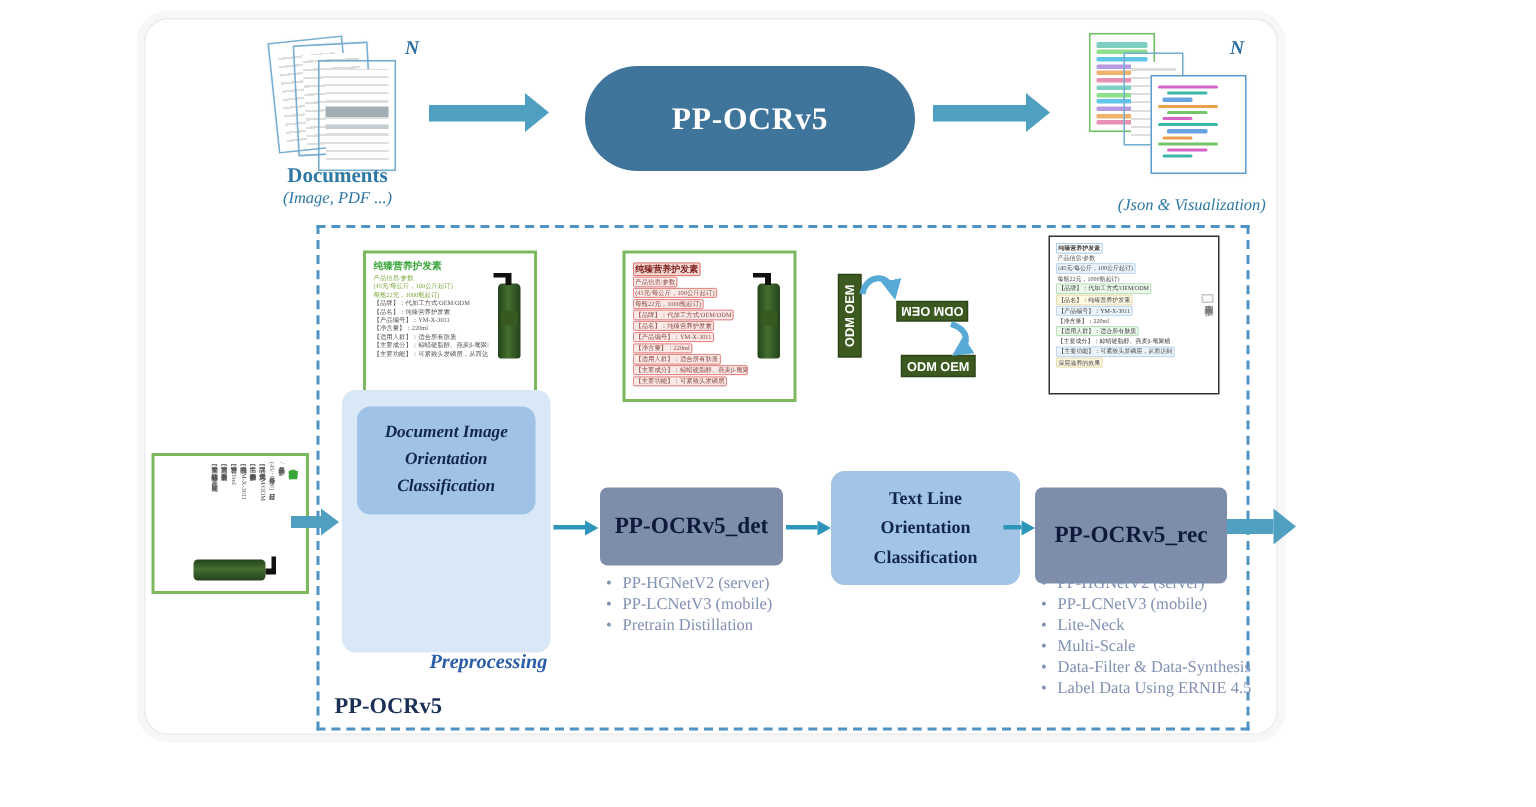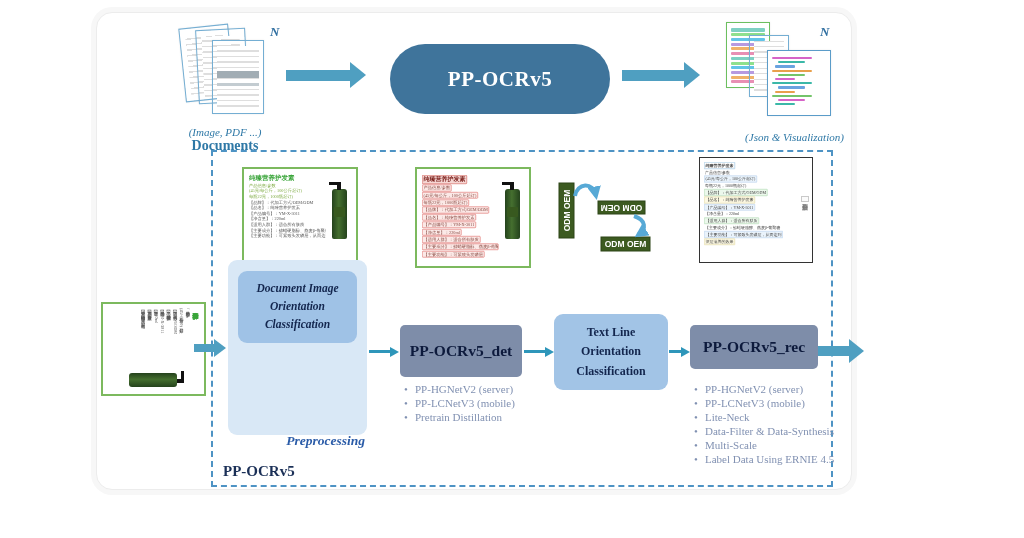--- a/index.html
+++ b/index.html
@@ -4,21 +4,21 @@
 <style>
   * { margin:0; padding:0; box-sizing:border-box; }
   body { background:#ffffff; font-family:"Liberation Serif","DejaVu Serif",serif; }
   .stage { position:relative; width:1024px; height:538px; background:#ffffff; overflow:hidden; }
   .card { position:absolute; left:96px; top:12px; width:756px; height:478px;
           background:#ffffff; border:1px solid #ececec; border-radius:16px;
           box-shadow:0 0 0 5px #f7f7f7; }
 
   
   .abs { position:absolute; }
-  .caption { font-weight:bold; color:#2e78a6; font-size:14px; text-align:center;margin-top:28px; }
+  .caption { font-weight:bold; color:#2e78a6; font-size:14px; text-align:center; }
   .caption-sub { font-style:italic; color:#2e78a6; font-size:11px; text-align:center; }
   .n-label { font-style:italic; font-weight:bold; color:#2f6ea0; font-size:13px; }
 
   .block-arrow { display:flex; align-items:center; }
   .block-arrow .shaft { flex:1; height:11px; background:#4f9fc1; }
   .block-arrow .tip { width:0; height:0; border-left:16px solid #4f9fc1;
                       border-top:13px solid transparent; border-bottom:13px solid transparent; }
   .block-arrow.small .shaft { height:8px; }
   .block-arrow.small .tip { border-left-width:12px; border-top-width:9px; border-bottom-width:9px; }
 
@@ -129,22 +129,22 @@
               display:flex; align-items:center; justify-content:center; text-align:center;
               font-weight:bold; color:#13264e; font-size:11.5px; line-height:1.55; padding:4px 8px;font-style:italic; }
   .step-1 { top:11px; height:72px; }
   .step-2 { top:94px; height:71px; }
   .preproc-label { left:228px; top:433px; width:137px; text-align:right; font-style:italic;
                    font-weight:bold; color:#2b5ca8; font-size:13.5px; }
 
   .stage-box { background:#7e8da9; border-radius:5px; display:flex; align-items:center;
                justify-content:center; font-weight:bold; color:#0d1a3c; font-size:15.5px; }
   .det-box { left:400px; top:325px; width:122px; height:52px; }
-  .rec-box { left:690px; top:325px; width:128px; height:44px; }
-  .tlo-box { left:554px; top:314px; width:114px; height:76px; background:#a2c4e6; border-radius:9px;
+  .rec-box { left:690px; top:325px; width:128px; height:64px; }
+  .tlo-box { left:554px; top:314px; width:126px; height:76px; background:#a2c4e6; border-radius:9px;
              display:flex; align-items:center; justify-content:center; text-align:center;
              font-weight:bold; color:#13264e; font-size:12px; line-height:1.6; padding:4px 10px; }
 
   ul.bullets { list-style:none; font-size:11px; color:#8191b2; }
   ul.bullets li { position:relative; padding-left:13px; line-height:14px; white-space:nowrap; }
   ul.bullets li::before { content:"\2022"; position:absolute; left:2px; }
   .det-bullets { left:402px; top:382px; width:160px; }
   .rec-bullets { left:692px; top:382px; width:165px; }
 </style>
 </head>
@@ -338,22 +338,22 @@
   <div class="thin-arrow abs" style="left:669px; top:346px; width:21px; height:11px;">
     <span class="line"></span>
       <span class="tip"></span>
   </div>
 
   <div class="stage-box rec-box abs">PP-OCRv5_rec</div>
   <ul class="bullets rec-bullets abs">
       <li>PP-HGNetV2 (server)</li>
       <li>PP-LCNetV3 (mobile)</li>
       <li>Lite-Neck</li>
+      <li>Multi-Scale</li>
       <li>Data-Filter &amp; Data-Synthesis</li>
-      <li>Multi-Scale</li>
       <li>Label Data Using ERNIE 4.5</li>
     </ul>
 
   <div class="block-arrow abs" style="left:818px; top:339px; width:46px; height:24px;">
     <span class="shaft" style="height:10px;"></span>
       <span class="tip" style="border-left-width:15px; border-top-width:12px; border-bottom-width:12px;"></span>
   </div>
 </div>
 
 </body></html>

